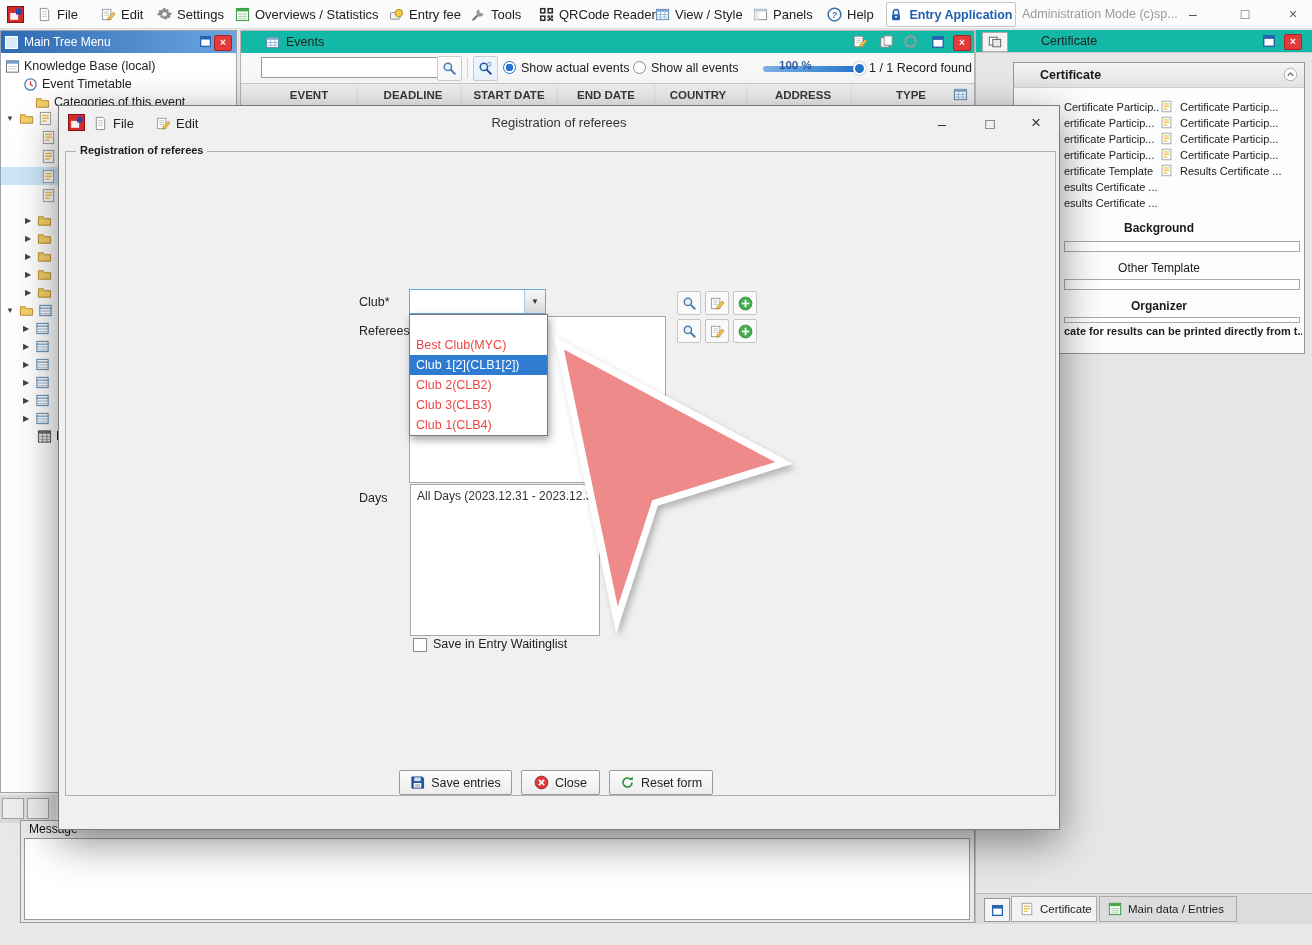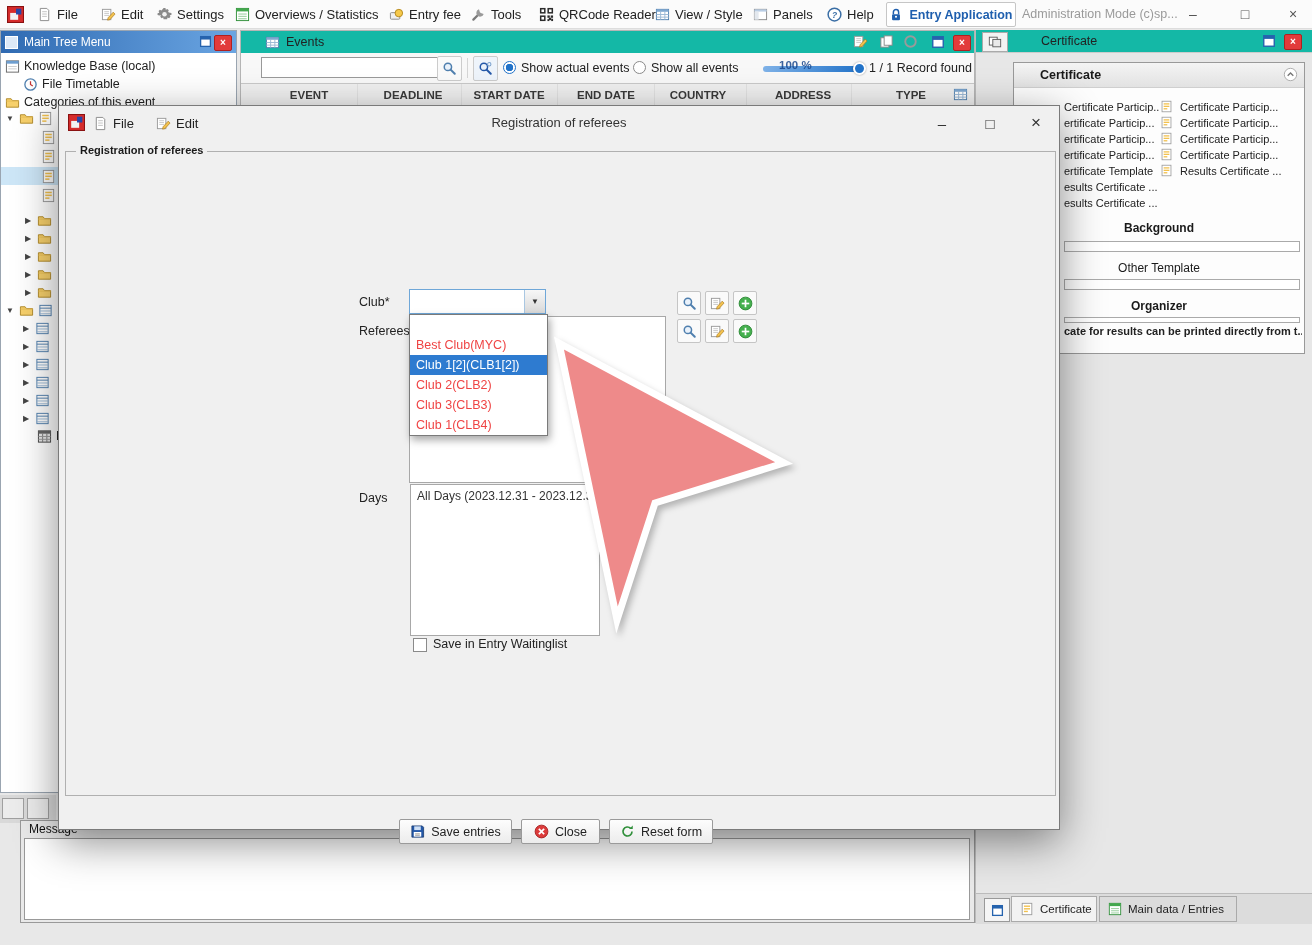--- a/index.html
+++ b/index.html
@@ -100,21 +100,21 @@
   #ref-list{position:absolute;left:350px;top:210px;width:257px;height:167px;background:#fff;border:1px solid #a8a8a8;box-sizing:border-box;z-index:1;}
   #days-list{position:absolute;left:351px;top:378px;width:190px;height:152px;background:#fff;border:1px solid #a8a8a8;box-sizing:border-box;}
   #days-list .item{padding:4px 6px;font-size:12px;color:#333;white-space:nowrap;overflow:hidden;}
   #club-dropdown{position:absolute;left:350px;top:208px;width:137px;background:#fff;border:1px solid #7a7a7a;
                  box-shadow:2px 4px 8px rgba(0,0,0,.35);z-index:20;}
   .dd-item{height:20px;line-height:20px;padding-left:6px;font-size:12.5px;color:#ef4444;white-space:nowrap;overflow:hidden;}
   .dd-item.sel{background:#2e7bd0;color:#fff;}
   .tool-btn{position:absolute;width:22px;height:22px;border:1px solid #c5c5c5;background:#fafafa;border-radius:2px;
             display:flex;align-items:center;justify-content:center;}
   #waitlist-box{position:absolute;left:354px;top:532px;width:14px;height:14px;background:#fff;border:1px solid #8a8a8a;box-sizing:border-box;}
-  .dlg-btn{position:absolute;top:713px;height:25px;display:flex;align-items:center;justify-content:center;gap:6px;
+  .dlg-btn{position:absolute;top:664px;height:25px;display:flex;align-items:center;justify-content:center;gap:6px;
            background:linear-gradient(#fdfdfd,#ececec);border:1px solid #9a9a9a;border-radius:2px;font-size:12.5px;color:#222;box-sizing:border-box;}
   #big-arrow{position:absolute;left:0;top:0;width:1002px;height:725px;pointer-events:none;z-index:30;
              filter:drop-shadow(3px 4px 3px rgba(0,0,0,.25));}
 </style>
 </head>
 <body>
 
 <div id="screen">
 
   <div id="menubar">
@@ -280,23 +280,23 @@
           </i>
           <span>Knowledge Base (local)</span>
         </div>
       <div class="trow" style="top:22px;padding-left:22px">
           <i class="ic s15">
             <svg viewBox="0 0 16 16">
               <circle cx="8" cy="8" r="6" fill="#fdfdfd" stroke="#4f7fae" stroke-width="1.4"></circle>
               <path d="M8 4.6 V8 l2.4 1.6" fill="none" stroke="#c23333" stroke-width="1.3"></path>
             </svg>
           </i>
-          <span>File Timetable</span>
-        </div>
-      <div class="trow" style="top:40px;padding-left:4px">
+          <span>Event Timetable</span>
+        </div>
+      <div class="trow" style="top:40px;padding-left:34px">
           <i class="ic s15">
             <svg viewBox="0 0 16 16">
               <path d="M1.5 4 h5 l1.5 2 h6.5 v7 h-13 z" fill="#f7d06b" stroke="#b08a2a"></path>
               <path d="M1.5 6.5 h13" stroke="#e8bf55"></path>
             </svg>
           </i>
           <span>Categories of this event</span>
         </div>
 
       <div class="trow" style="top:56px;padding-left:4px">

